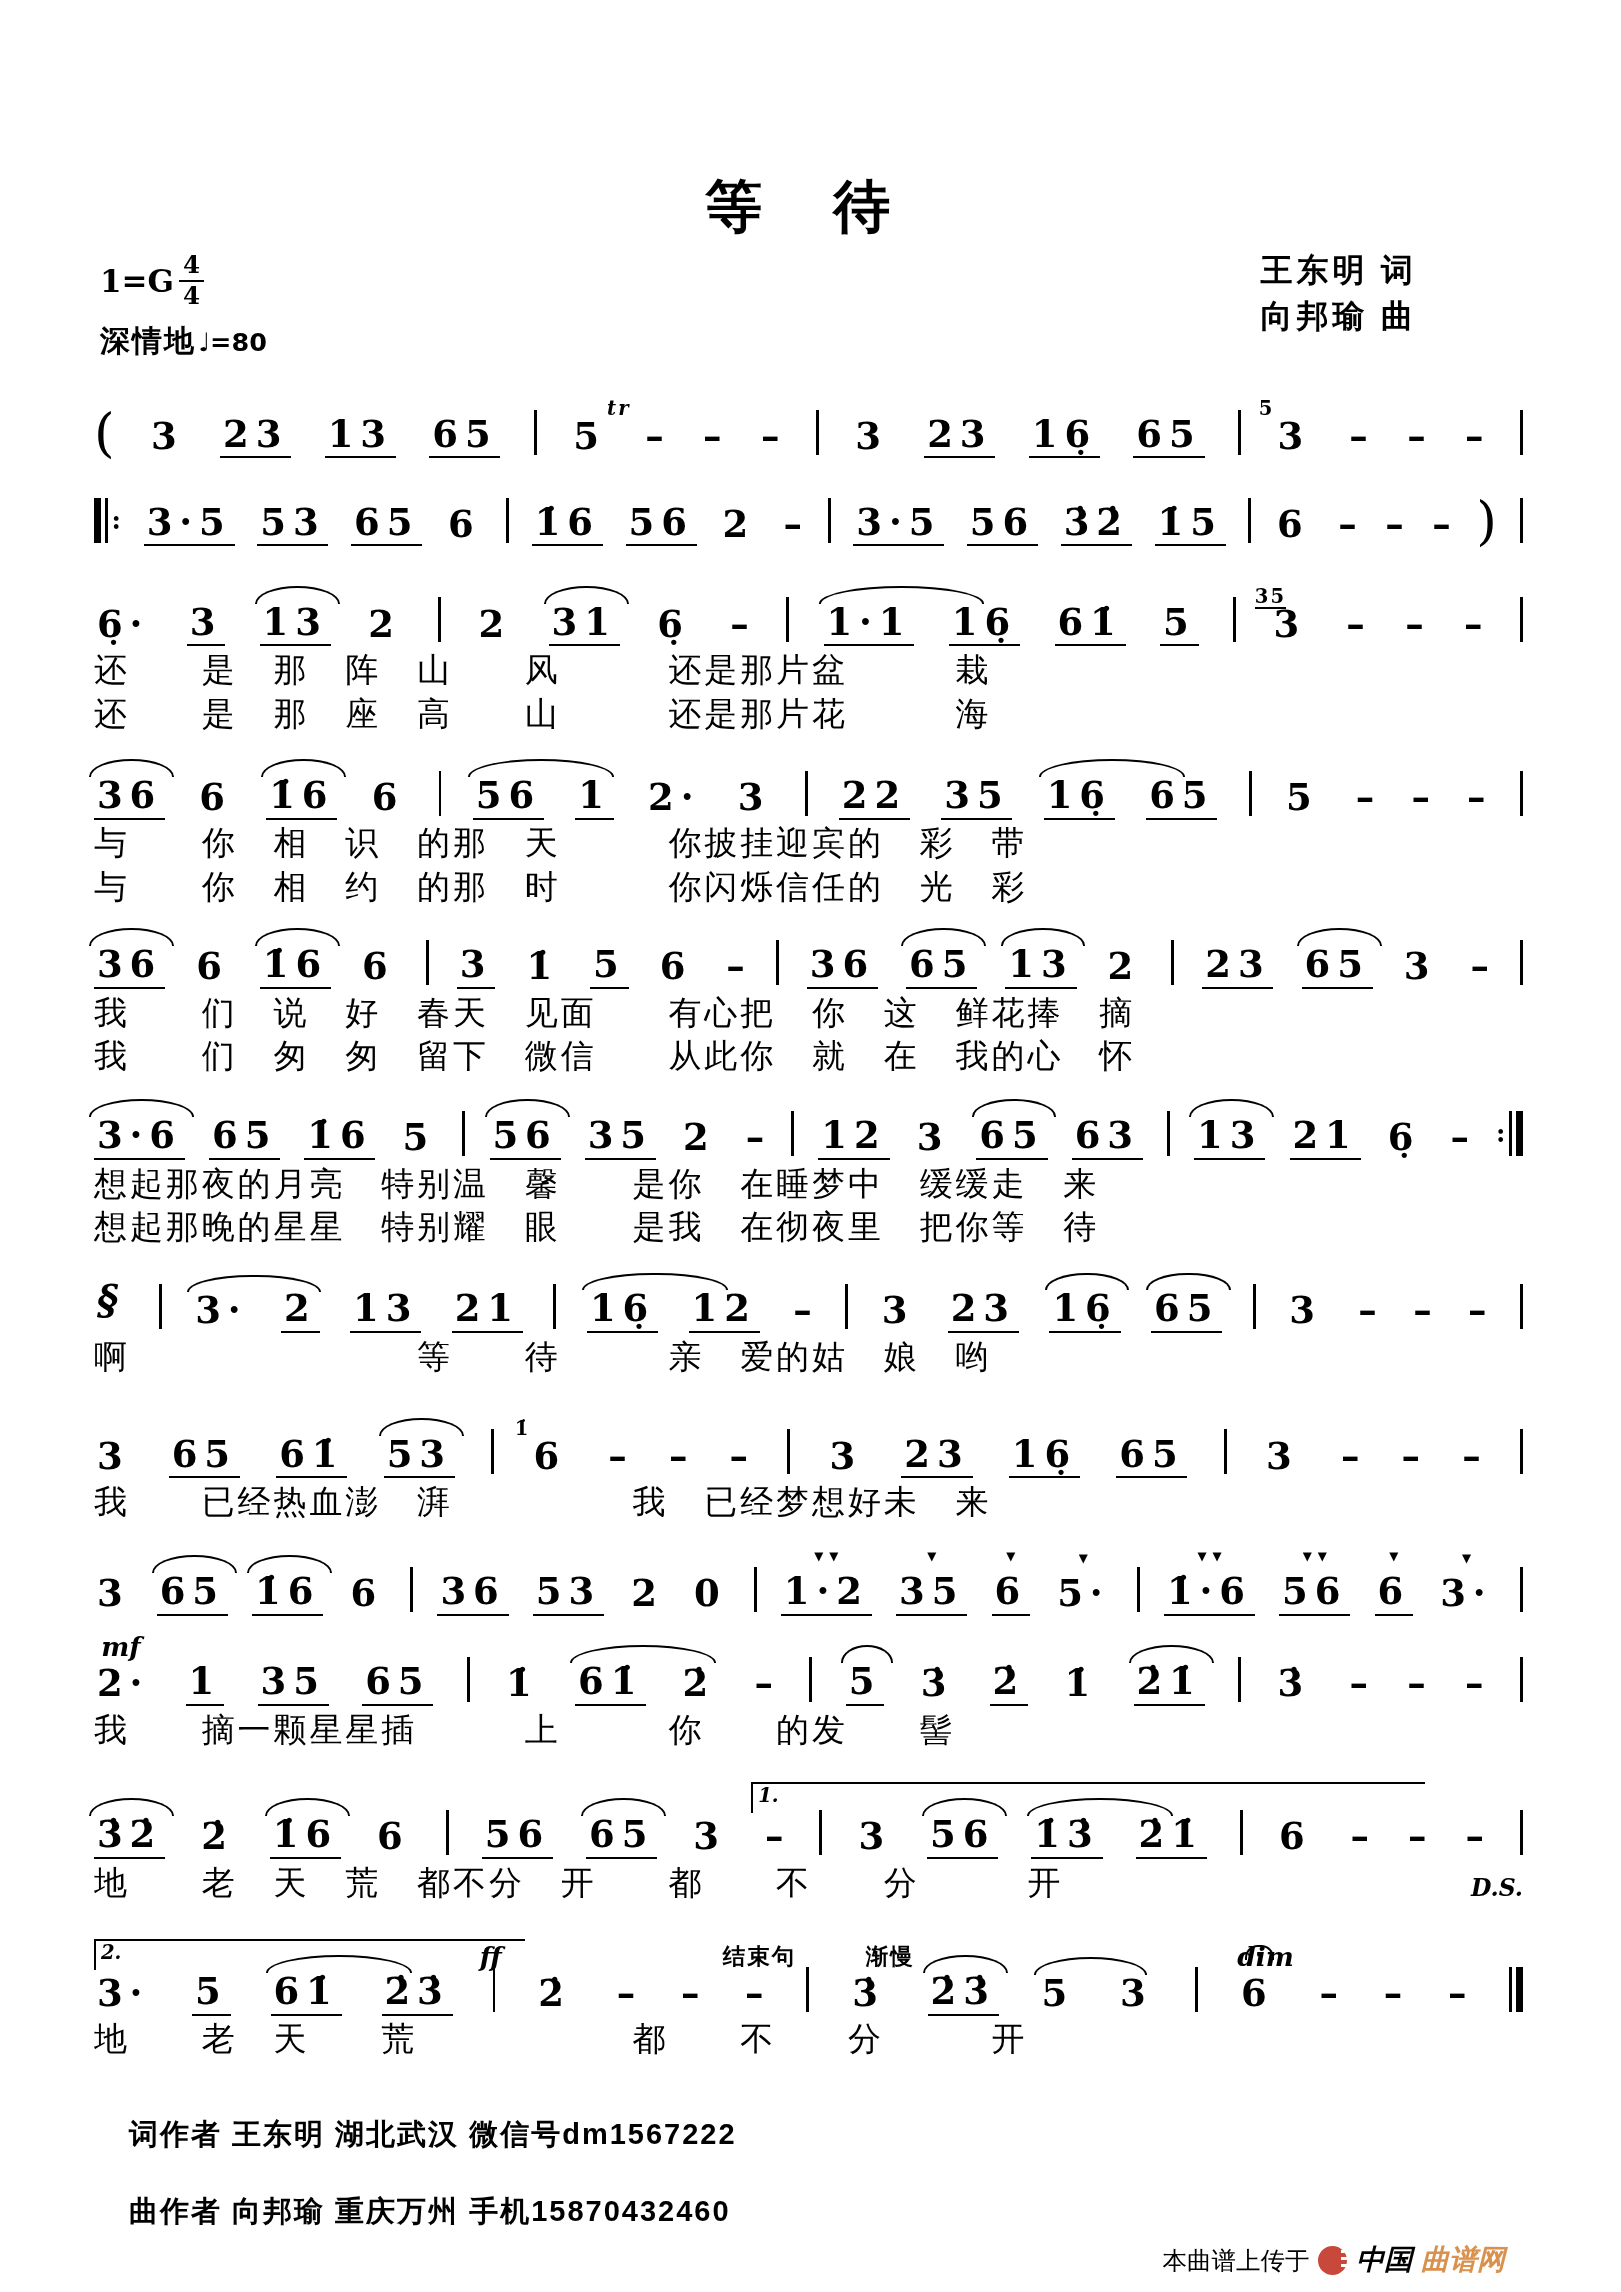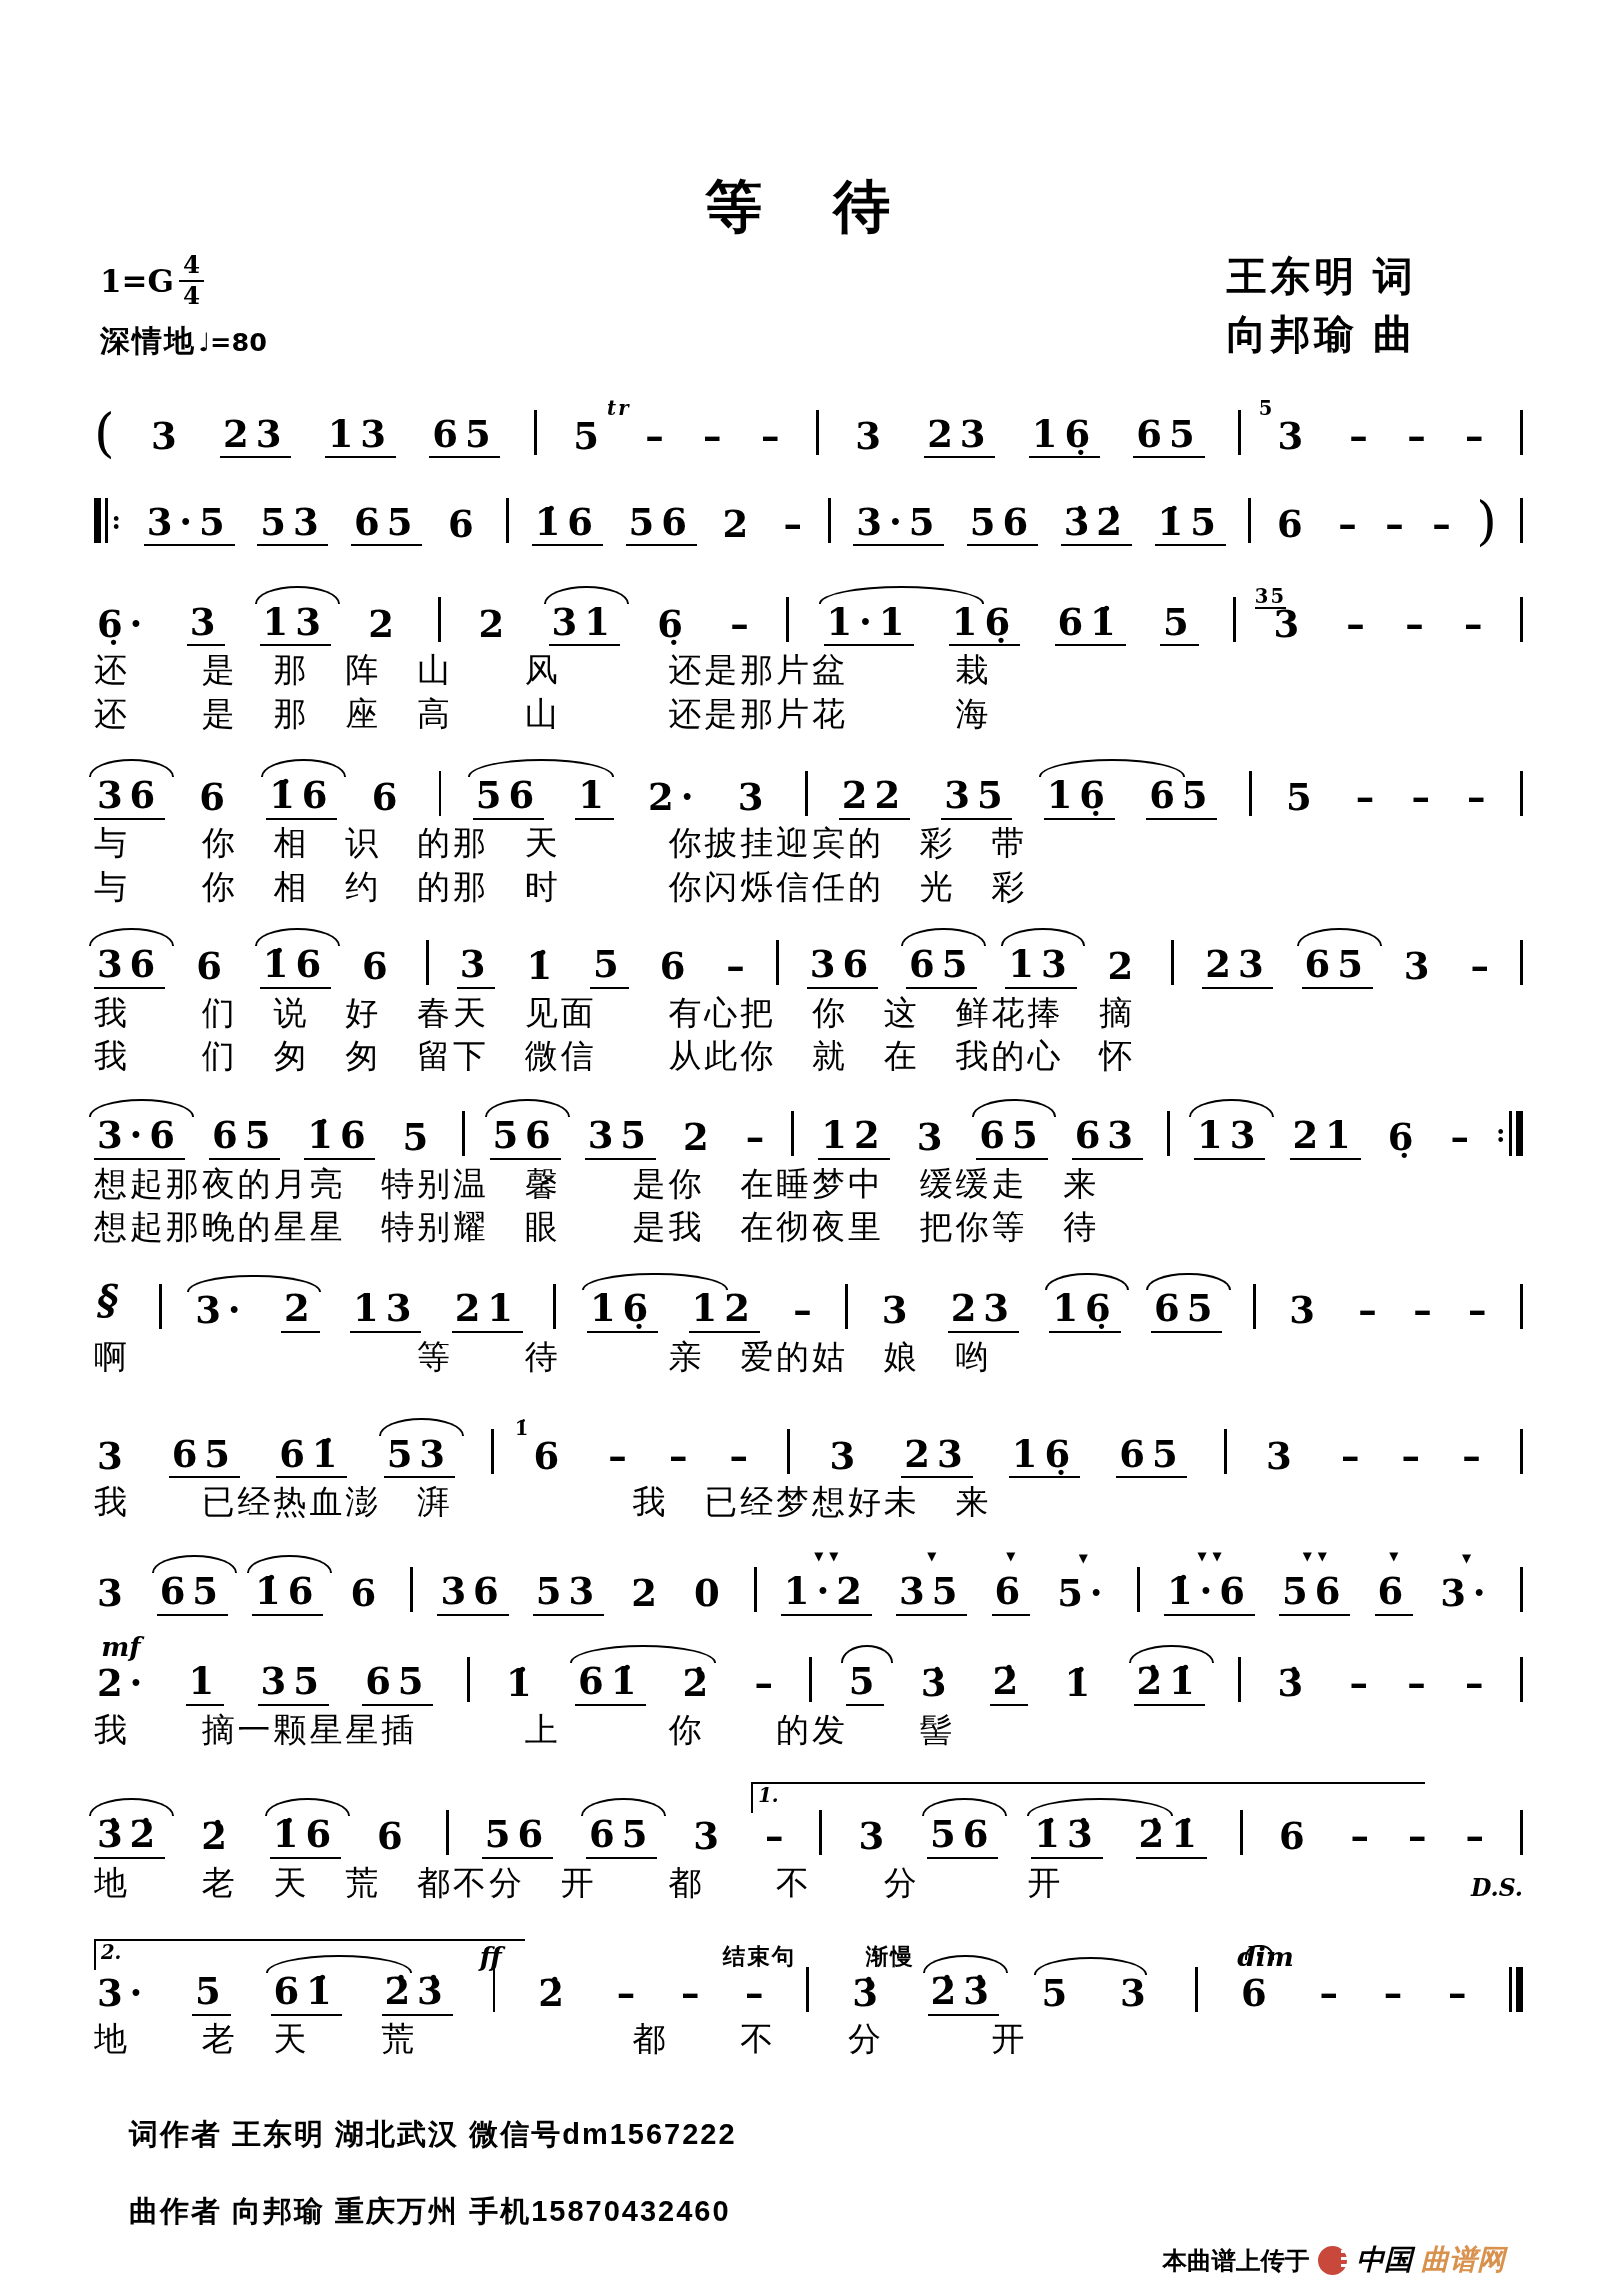--- a/index.html
+++ b/index.html
@@ -2,21 +2,21 @@
 <html><head>
 <meta charset="utf-8">
 <style>
   html,body{margin:0;padding:0;background:#e8e8e8;}
   .page{position:relative;width:1621px;height:2293px;background:#ffffff;margin:0 auto;
         font-family:"Liberation Sans","DejaVu Sans",sans-serif;color:#000;overflow:hidden;}
   
   .title{position:absolute;top:169px;left:0;right:0;text-align:center;
          font-size:57px;font-weight:700;letter-spacing:25.5px;font-family:"DejaVu Serif",serif;}
   .credits{position:absolute;top:247px;right:204px;text-align:right;
-           font-size:40px;font-weight:700;line-height:1.45;letter-spacing:3.9px;}
+           font-size:32px;font-weight:700;line-height:1.45;letter-spacing:3.9px;}
   .keyrow{position:absolute;top:253px;left:100px;display:flex;align-items:center;gap:5px;}
   .keysig{font-family:"DejaVu Serif",serif;font-size:31px;font-weight:700;}
   .frac{display:inline-flex;flex-direction:column;align-items:center;line-height:1;
         font-family:"DejaVu Serif",serif;font-weight:700;font-size:24.5px;}
   .frac .top{border-bottom:2.9px solid #000;padding:0 3.9px 2px;}
   .frac .bot{padding-top:2px;}
   .exprow{position:absolute;top:321px;left:100px;display:flex;align-items:center;gap:2px;}
   .expr{font-size:30px;font-weight:700;letter-spacing:2px;}
   .tempo{font-size:25.5px;font-weight:700;font-family:"DejaVu Sans",sans-serif;}
   
@@ -54,21 +54,21 @@
   .ann{position:absolute;top:0;}
   .ann.dyn{font-family:"DejaVu Serif",serif;font-style:italic;font-weight:700;font-size:26.5px;}
   .ann.cn{font-size:22.5px;font-weight:700;letter-spacing:2px;}
   .volta{position:absolute;top:-2px;height:29px;border-top:2.9px solid #000;border-left:2.9px solid #000;}
   .vlabel{font-family:"DejaVu Serif",serif;font-style:italic;font-size:19.6px;font-weight:700;
           padding-left:4.9px;display:inline-block;}
   
   .f1{position:absolute;left:129px;top:2115px;font-size:29px;font-weight:700;letter-spacing:2px;}
   .f2{position:absolute;left:129px;top:2192px;font-size:29px;font-weight:700;letter-spacing:2px;}
   .site{position:absolute;right:116px;top:2241px;display:flex;align-items:center;gap:8.8px;}
-  .site .uploaded{font-size:24.5px;font-weight:700;}
+  .site .uploaded{font-size:24.5px;font-weight:400;}
   .logo-circle{width:29px;height:29px;border-radius:50%;position:relative;display:inline-block;}
   .logo-circle::after{content:'';position:absolute;right:-2.9px;top:4.9px;width:9.8px;height:19.6px;
       background:repeating-linear-gradient(#fff 0 2.9px,transparent 2.9px 6.9px);}
   .site .cn-black{font-size:28px;font-weight:900;font-style:italic;}
   .site .cn-orange{font-size:28px;font-weight:900;font-style:italic;}
 </style>
 </head>
 <body>
 
 <div class="page">

